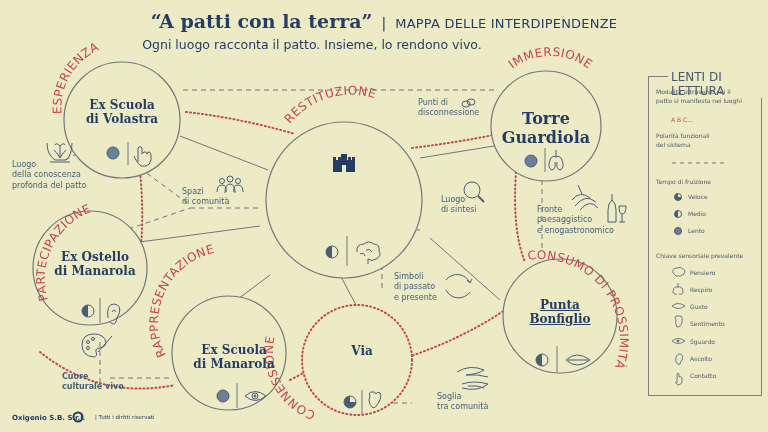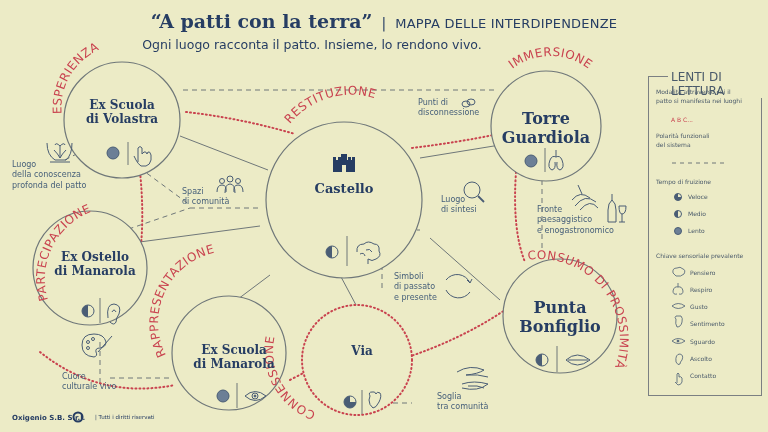--- a/index.html
+++ b/index.html
@@ -231,38 +231,37 @@
   <span class="title-sep">|</span>
   <span class="title-sub">MAPPA DELLE INTERDIPENDENZE</span>
 </div>
 <div class="subtitle">Ogni luogo racconta il patto. Insieme, lo rendono vivo.</div>
 
 <div class="node-name" style="left:72px;top:98px;width:100px;font-size:12px;">
   <div>Ex Scuola</div>
   <div>di Volastra</div>
 </div>
 <div class="node-name" style="left:274px;top:181px;width:140px;font-size:13px;">
-  <div>Castello</div>
 </div>
 <div class="node-name" style="left:496px;top:109px;width:100px;font-size:16px;">
   <div>Torre</div>
   <div>Guardiola</div>
 </div>
 <div class="node-name" style="left:40px;top:250px;width:110px;font-size:12px;">
   <div>Ex Ostello</div>
   <div>di Manarola</div>
 </div>
 <div class="node-name" style="left:179px;top:343px;width:110px;font-size:12px;">
   <div>Ex Scuola</div>
   <div>di Manarola</div>
 </div>
 <div class="node-name" style="left:312px;top:344px;width:100px;font-size:12px;">
   <div>Via</div>
 </div>
-<div class="node-name" style="left:510px;top:298px;width:100px;font-size:16px;">
+<div class="node-name" style="left:510px;top:298px;width:100px;font-size:12px;text-decoration:underline;">
   <div>Punta</div>
   <div>Bonfiglio</div>
 </div>
 
 <div class="note" style="left:12px;top:160px;">
   <div>Luogo</div>
   <div>della conoscenza</div>
   <div>profonda del patto</div>
 </div>
 <div class="note" style="left:182px;top:187px;">
@@ -280,21 +279,21 @@
 <div class="note" style="left:537px;top:205px;">
   <div>Fronte</div>
   <div>paesaggistico</div>
   <div>e enogastronomico</div>
 </div>
 <div class="note" style="left:394px;top:272px;">
   <div>Simboli</div>
   <div>di passato</div>
   <div>e presente</div>
 </div>
-<div class="note" style="left:62px;top:372px;">
+<div class="note" style="left:62px;top:372px;font-weight:bold;">
   <div>Cuore</div>
   <div>culturale vivo</div>
 </div>
 <div class="note" style="left:437px;top:392px;">
   <div>Soglia</div>
   <div>tra comunità</div>
 </div>
 
 <div class="legend"></div>
 <div class="legend-title">LENTI DI LETTURA</div>

